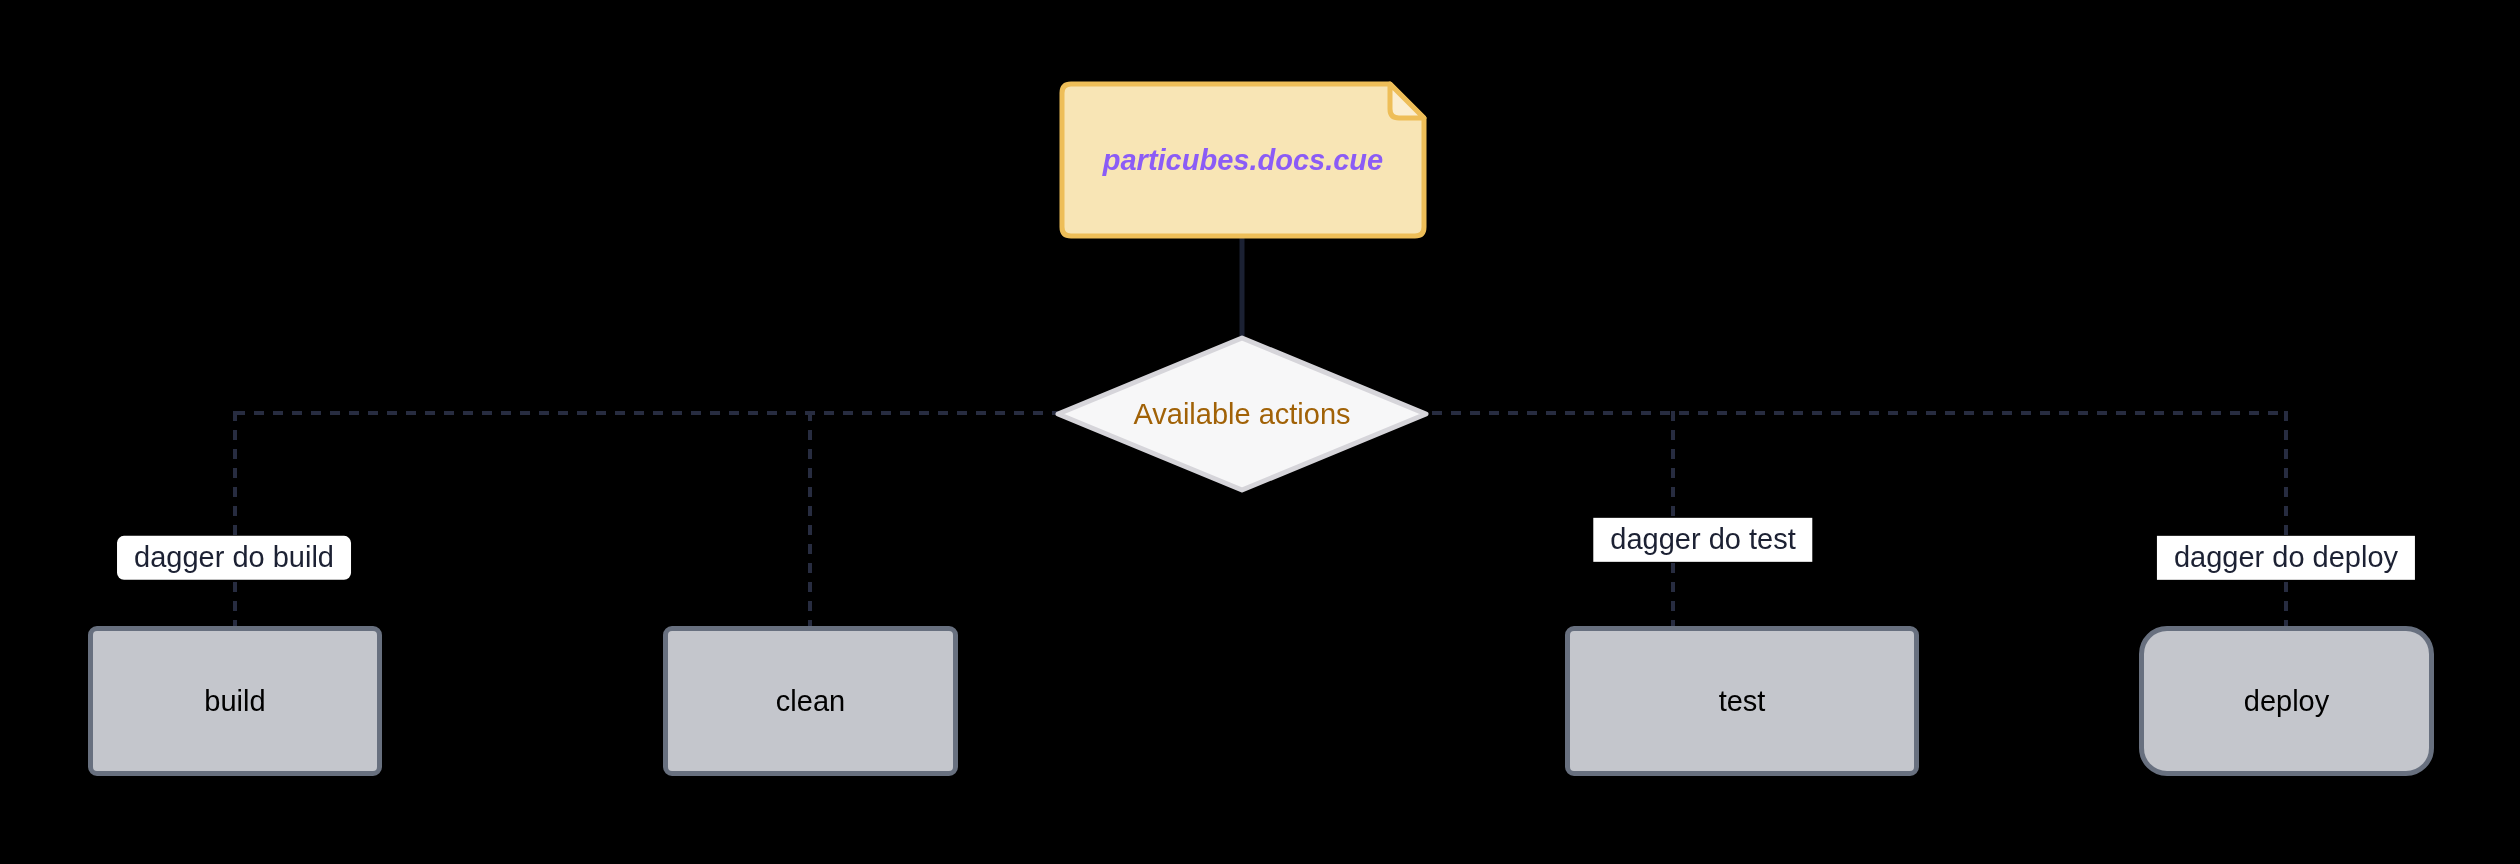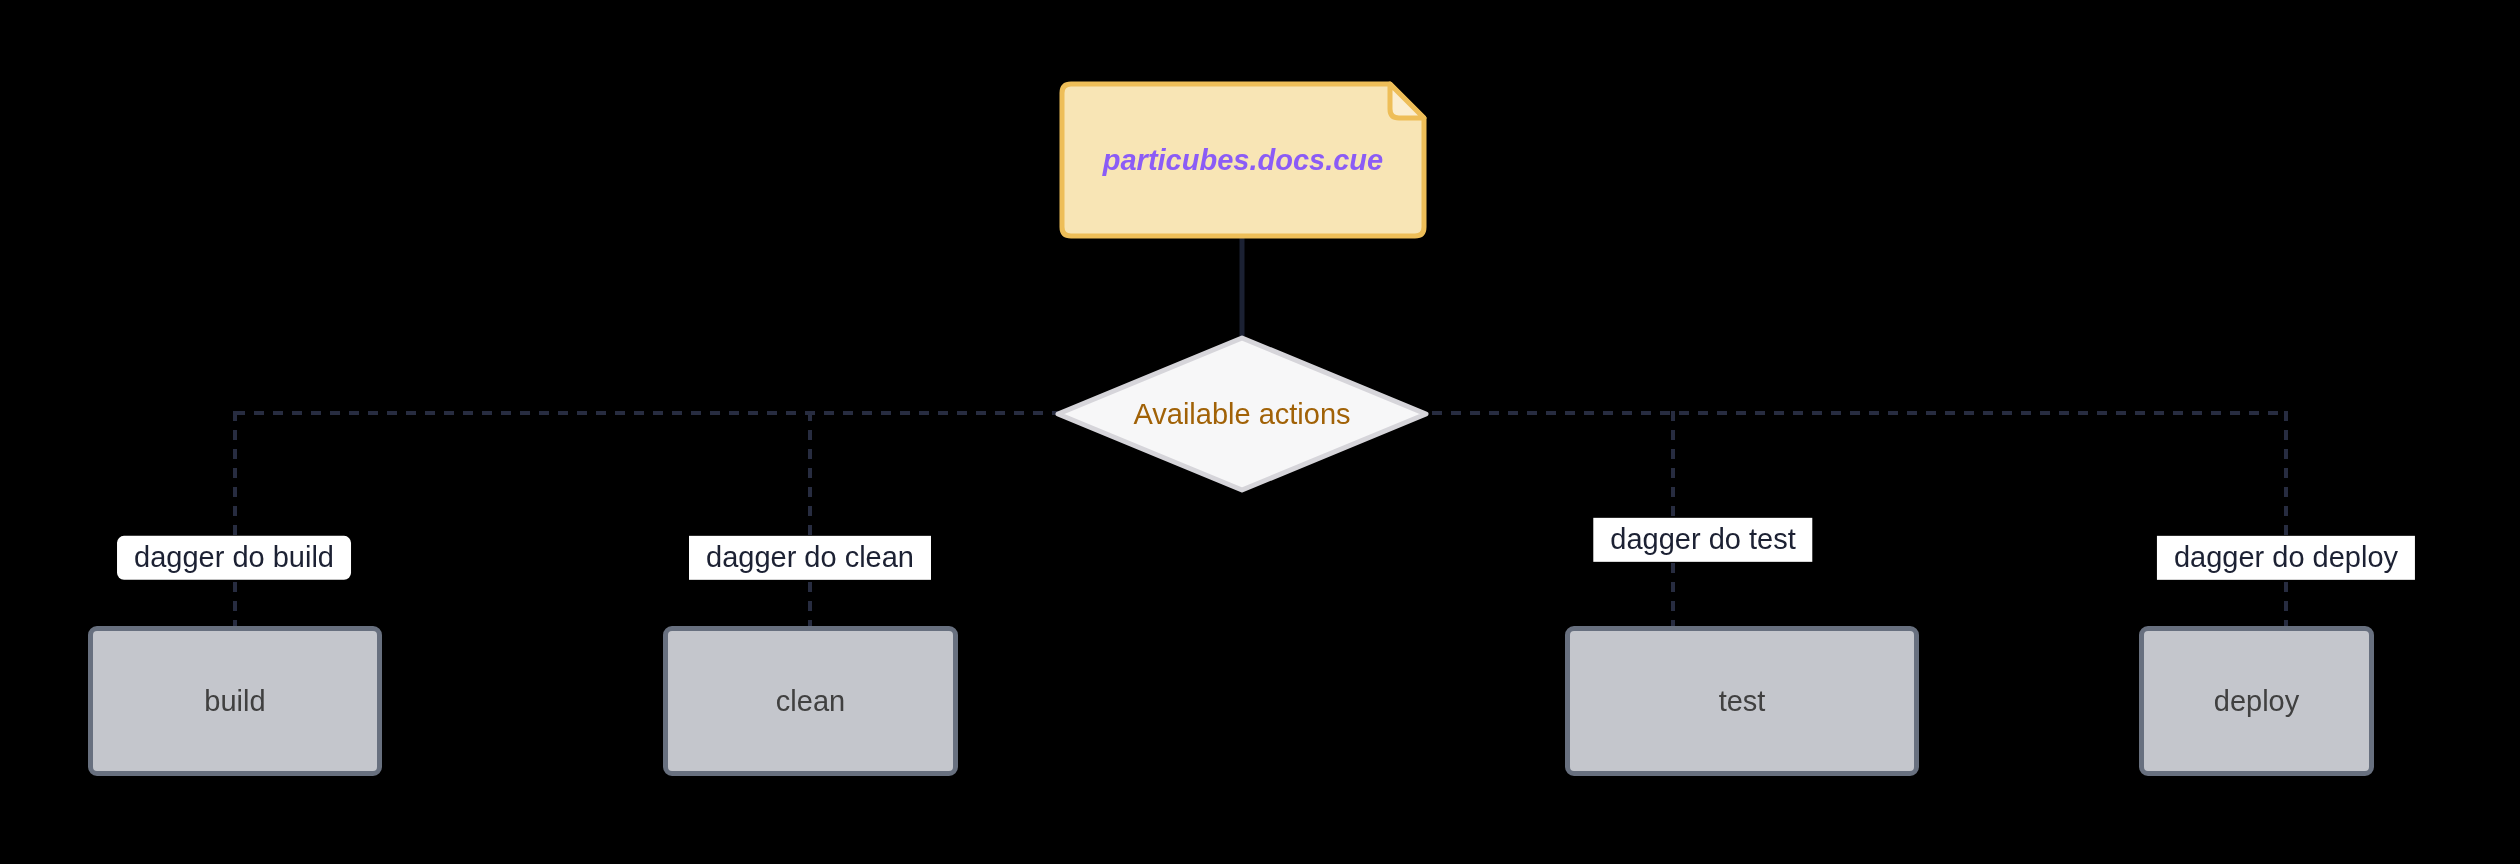--- a/index.html
+++ b/index.html
@@ -98,27 +98,27 @@
     top: 626px;
     height: 150px;
     box-sizing: border-box;
     background: #c4c6cc;
     border: 5px solid #68707f;
     border-radius: 9px;
     display: flex;
     align-items: center;
     justify-content: center;
     font-size: 29px;
-    color: #404040;
+    color: #000000;
     z-index: 3;
   }
   .action-box.build  { left: 88px;   width: 294px; }
   .action-box.clean  { left: 663px;  width: 295px; }
   .action-box.test   { left: 1565px; width: 354px; }
-  .action-box.deploy { left: 2139px; width: 235px; }
+  .action-box.deploy { left: 2139px; width: 295px; border-radius: 28px; }
 </style>
 </head>
 <body>
 
 <div class="canvas">
 
   <div class="h-dash"></div>
   <div class="v-dash build"></div>
   <div class="v-dash clean"></div>
   <div class="v-dash test"></div>
@@ -132,21 +132,20 @@
 
     <path d="M 1390 84 L 1424 118 L 1399 118 Q 1390 118 1390 109 Z" fill="#fbeed0" stroke="#eebe58" stroke-width="5" stroke-linejoin="round"></path>
 
     <polygon points="1058,414 1242,338 1426,414 1242,490" fill="#f7f7f8" stroke="#d6d5da" stroke-width="5" stroke-linejoin="round"></polygon>
   </svg>
 
   <div class="doc-label">particubes.docs.cue</div>
   <div class="diamond-label">Available actions</div>
 
   <div class="edge-label build">dagger do build</div>
-  <div class="edge-label clean">dagger do clean</div>
   <div class="edge-label test">dagger do test</div>
   <div class="edge-label deploy">dagger do deploy</div>
 
   <div class="action-box build">
     <span>build</span>
   </div>
   <div class="action-box clean">
     <span>clean</span>
   </div>
   <div class="action-box test">

